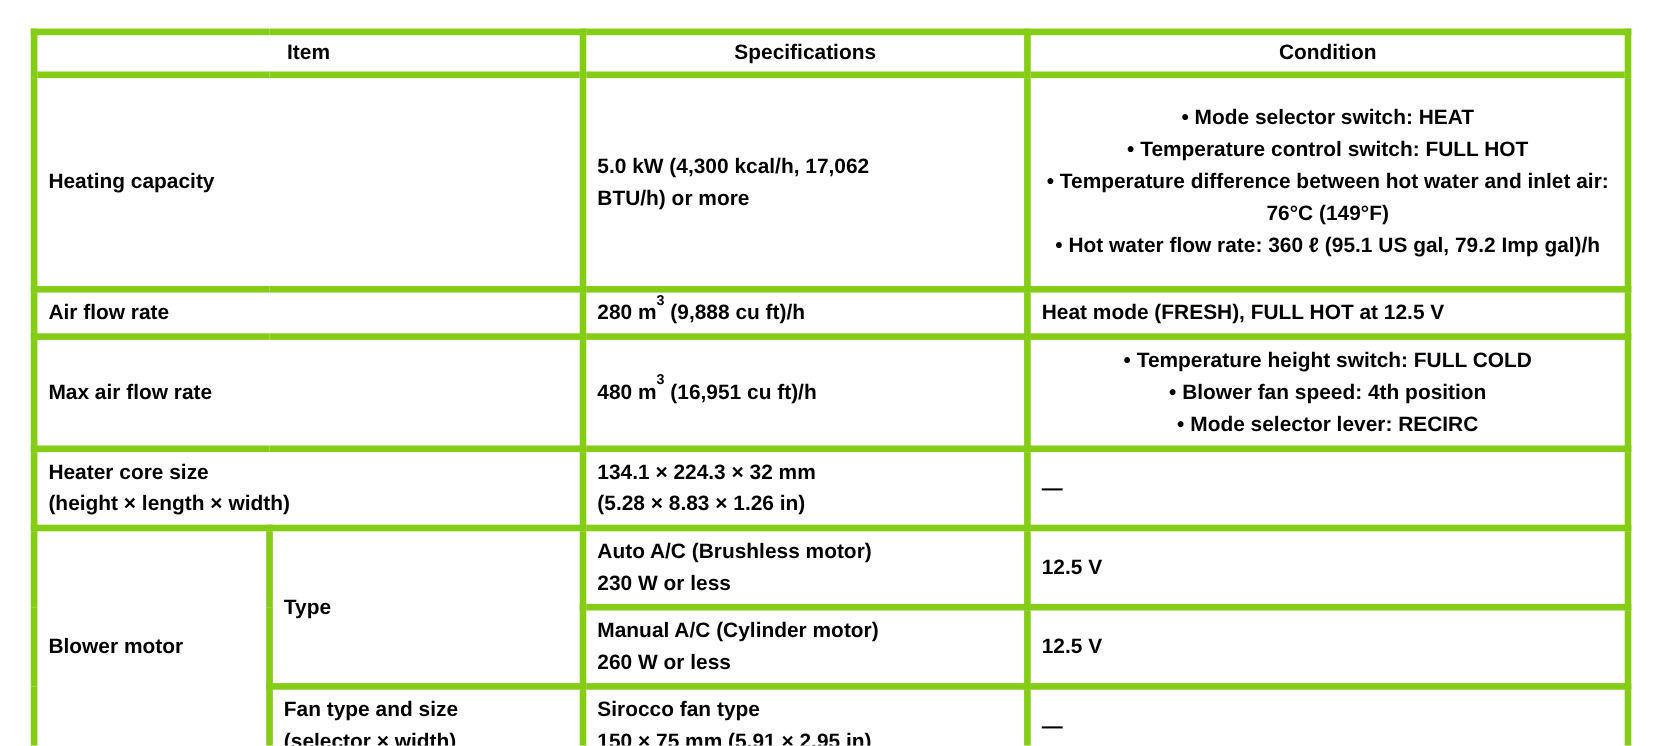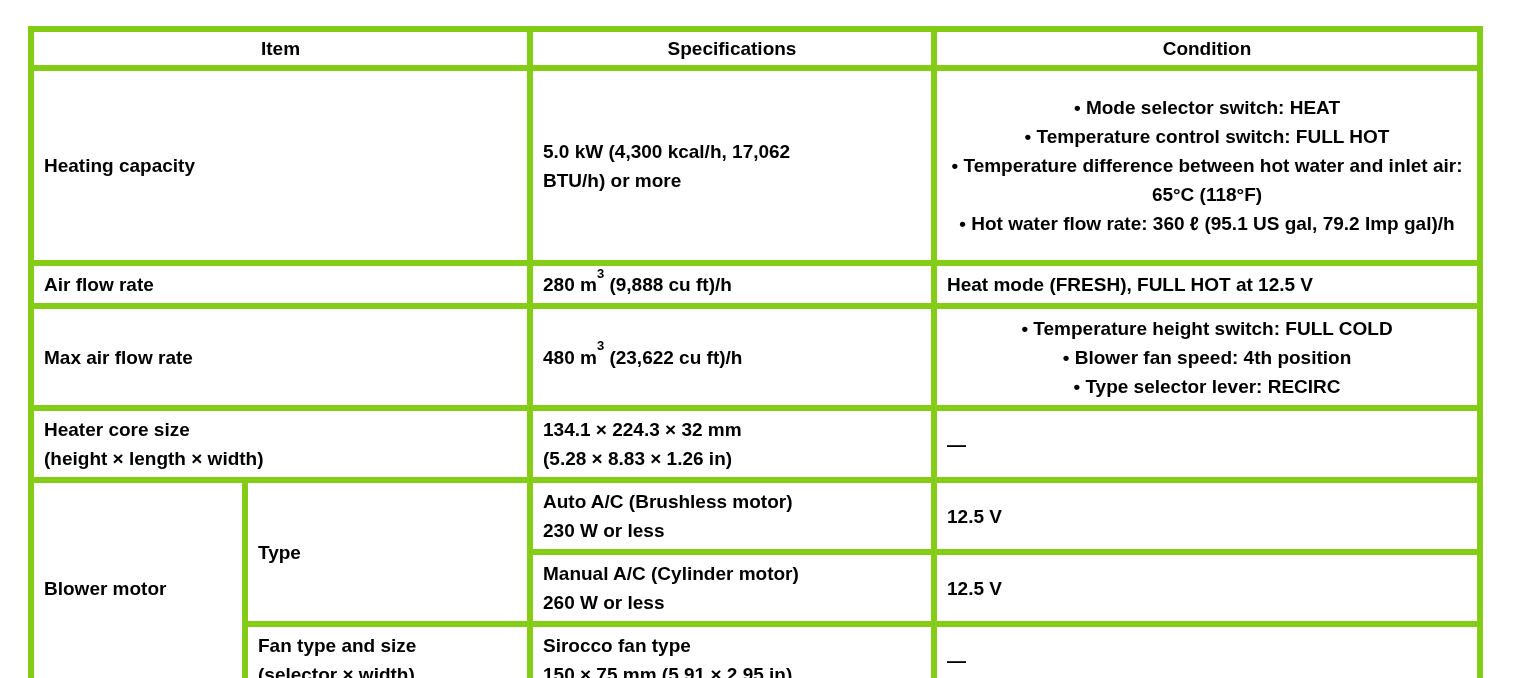--- a/index.html
+++ b/index.html
@@ -82,38 +82,38 @@
 
     <tr class="row-heating">
       <td colspan="2">Heating capacity</td>
       <td>
         <span class="line">5.0 kW (4,300 kcal/h, 17,062</span>
         <span class="line">BTU/h) or more</span>
       </td>
       <td class="cond-cell bullets">
         <div>• Mode selector switch: HEAT</div>
         <div>• Temperature control switch: FULL HOT</div>
-        <div>• Temperature difference between hot water and inlet air: 65°C (118°F)</div>
+        <div>• Temperature difference between hot water and inlet air: 76°C (149°F)</div>
         <div>• Hot water flow rate: 360 ℓ (95.1 US gal, 79.2 Imp gal)/h</div>
       </td>
     </tr>
 
     <tr class="row-airflow">
       <td colspan="2">Air flow rate</td>
       <td><span>280 m</span><sup class="cube">3</sup><span> (9,888 cu ft)/h</span></td>
       <td class="cond-cell">Heat mode (FRESH), FULL HOT at 12.5 V</td>
     </tr>
 
     <tr class="row-maxairflow">
       <td colspan="2">Max air flow rate</td>
-      <td><span>480 m</span><sup class="cube">3</sup><span> (23,622 cu ft)/h</span></td>
+      <td><span>480 m</span><sup class="cube">3</sup><span> (16,951 cu ft)/h</span></td>
       <td class="cond-cell bullets">
         <div>• Temperature height switch: FULL COLD</div>
         <div>• Blower fan speed: 4th position</div>
-        <div>• Type selector lever: RECIRC</div>
+        <div>• Mode selector lever: RECIRC</div>
       </td>
     </tr>
 
     <tr class="row-heatercore">
       <td colspan="2">
         <span class="line">Heater core size</span>
         <span class="line">(height × length × width)</span>
       </td>
       <td>
         <span class="line">134.1 × 224.3 × 32 mm</span>

